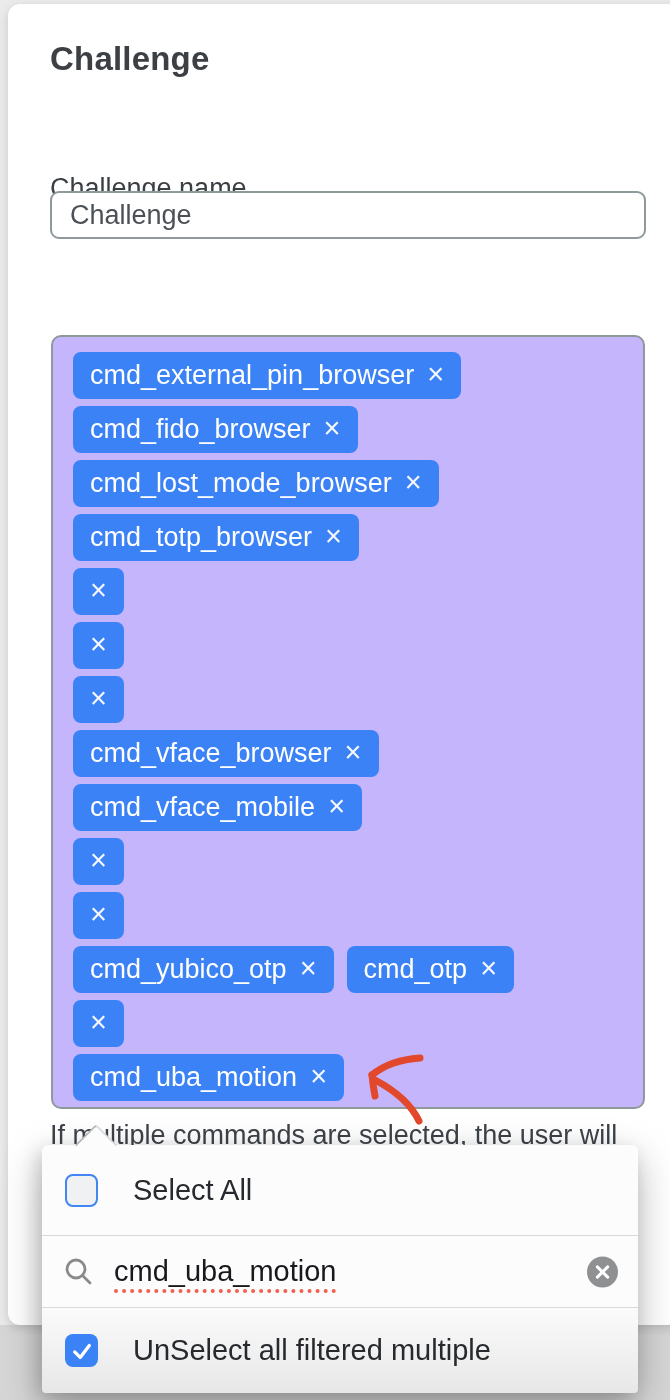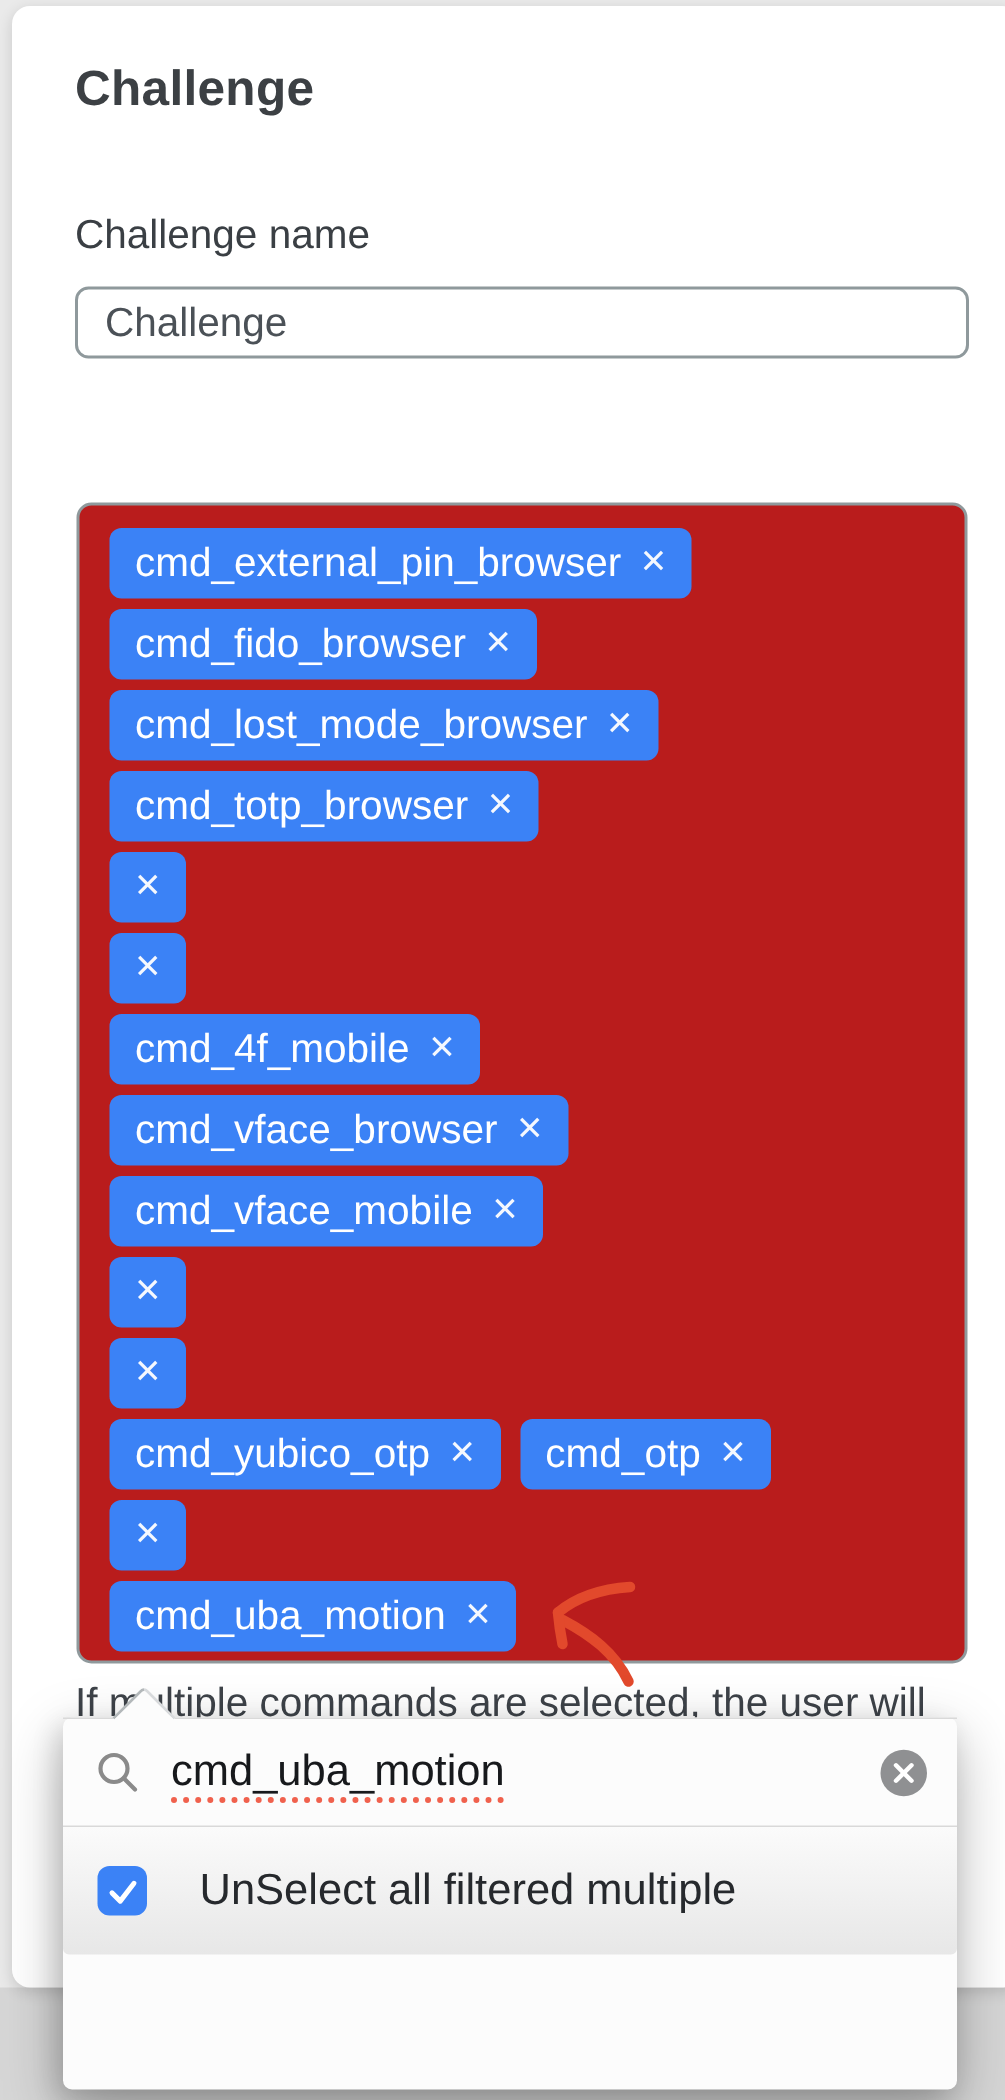--- a/index.html
+++ b/index.html
@@ -22,36 +22,36 @@
   .card{
     position:absolute;left:8px;top:4px;width:672px;height:1321px;
     background:#ffffff;border-radius:12px;z-index:1;
     box-shadow:0 3px 10px rgba(0,0,0,.14);
   }
   .page-title{
     position:absolute;left:42px;top:36px;margin:0;
     font-size:33px;font-weight:700;color:#3c4044;letter-spacing:.2px;
   }
   .field-label{
-    position:absolute;left:42px;font-size:27px;color:#3a3f44;
+    position:absolute;left:42px;font-size:27px;color:#3a3f44;margin-top:32px;
   }
   .label-challenge-name{top:137px;}
   .label-commands{top:279px;}
   .text-input{
     position:absolute;left:42px;top:187px;width:596px;height:48px;
     border:2px solid var(--border-gray);border-radius:9px;
     font-size:27px;color:#4b5157;padding:0 18px;background:#fff;
     font-family:inherit;outline:none;
   }
   .commands-box{
     position:absolute;left:43px;top:331px;width:594px;height:774px;
     border:2px solid var(--border-gray);border-radius:10px;
     padding:15px 10px 0 20px;
     display:flex;flex-direction:column;gap:7px;align-items:flex-start;
-    background:#b91c1c;
+    background:#c4b5fd;
   }
   .chip-row{display:flex;gap:13px;}
   .chip{
     background:var(--chip-blue);color:#fff;border-radius:8px;height:47px;
     display:flex;align-items:center;padding:0 17px;font-size:27px;
     gap:13px;white-space:nowrap;cursor:default;
   }
   .chip-x{font-size:29px;line-height:1;opacity:.95;cursor:pointer;transform:translateY(-1px);}
   .helper-text{
     position:absolute;left:42px;top:1116px;width:628px;
@@ -138,21 +138,20 @@
           <span class="chip-x">×</span>
         </span>
       </div>
       <div class="chip-row">
         <span class="chip">
           <span class="chip-x">×</span>
         </span>
       </div>
       <div class="chip-row">
         <span class="chip">
-          <span class="chip-label">cmd_4f_mobile</span>
           <span class="chip-x">×</span>
         </span>
       </div>
       <div class="chip-row">
         <span class="chip">
           <span class="chip-label">cmd_vface_browser</span>
           <span class="chip-x">×</span>
         </span>
       </div>
       <div class="chip-row">
@@ -201,20 +200,26 @@
   <g fill="none" stroke="#e2492c" stroke-width="7" stroke-linecap="round">
     <path d="M 23,34 C 42,44 58,56 67,75"></path>
     <path d="M 20,29 Q 38,14 68,12"></path>
     <path d="M 20,29 Q 21,40 23,50"></path>
   </g>
 </svg>
 
 <div class="dropdown">
   <div class="dropdown-caret"></div>
 
+  <div class="dd-row dd-row-select-all">
+    <div class="checkbox unchecked">
+      
+    </div>
+    <div class="dd-label">Select All</div>
+  </div>
 
   <div class="dd-divider"></div>
 
   <div class="dd-row dd-row-search">
     <span class="search-icon">
       <svg width="31" height="31" viewBox="0 0 31 31">
         <circle cx="13" cy="13" r="9" fill="none" stroke="#8a8a8a" stroke-width="2.8"></circle>
         <line x1="19.5" y1="19.5" x2="27" y2="27" stroke="#8a8a8a" stroke-width="2.8" stroke-linecap="round"></line>
       </svg>
     </span>

